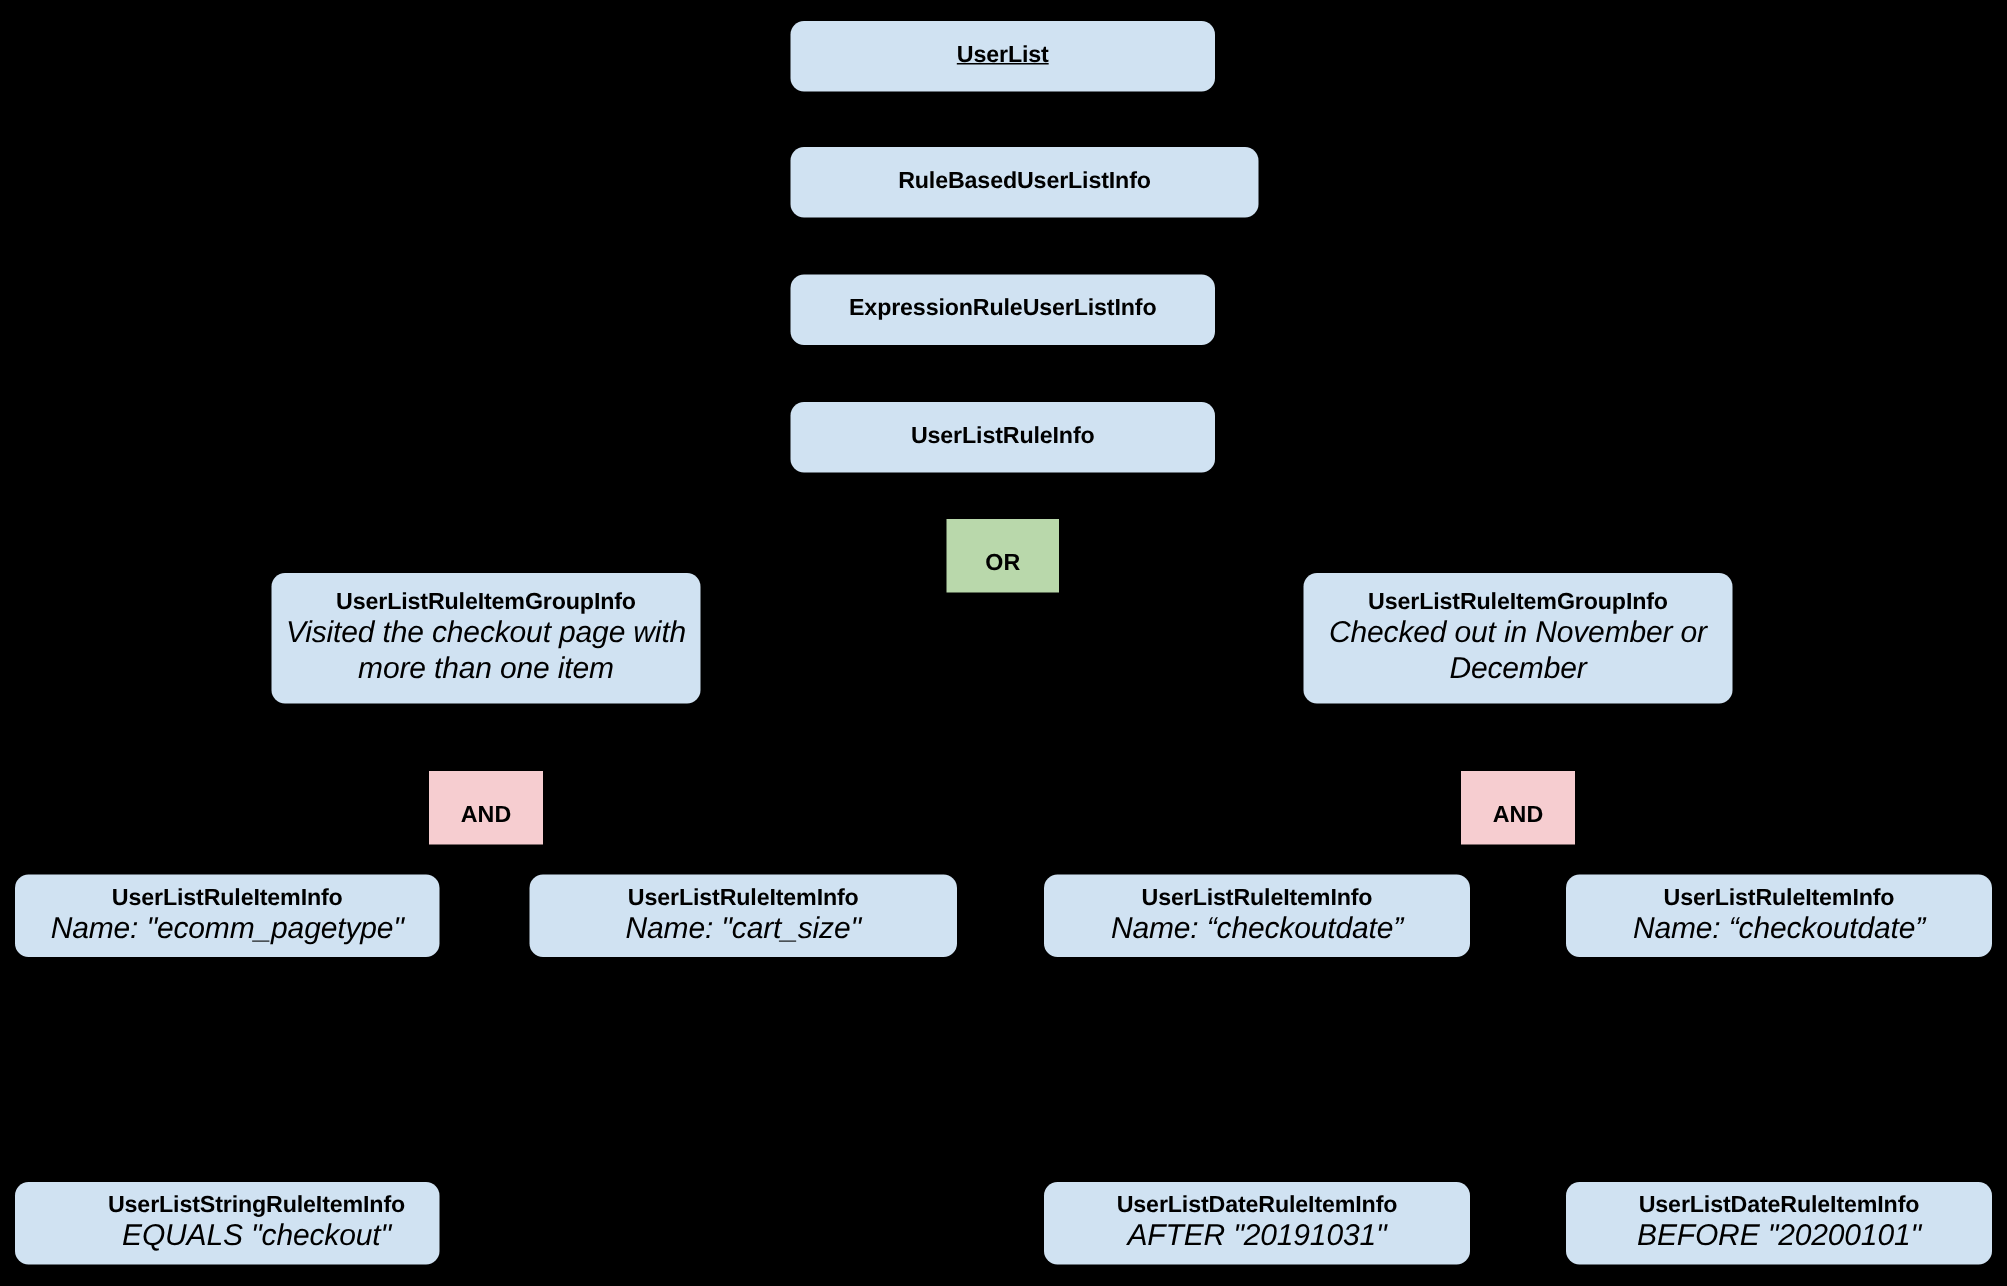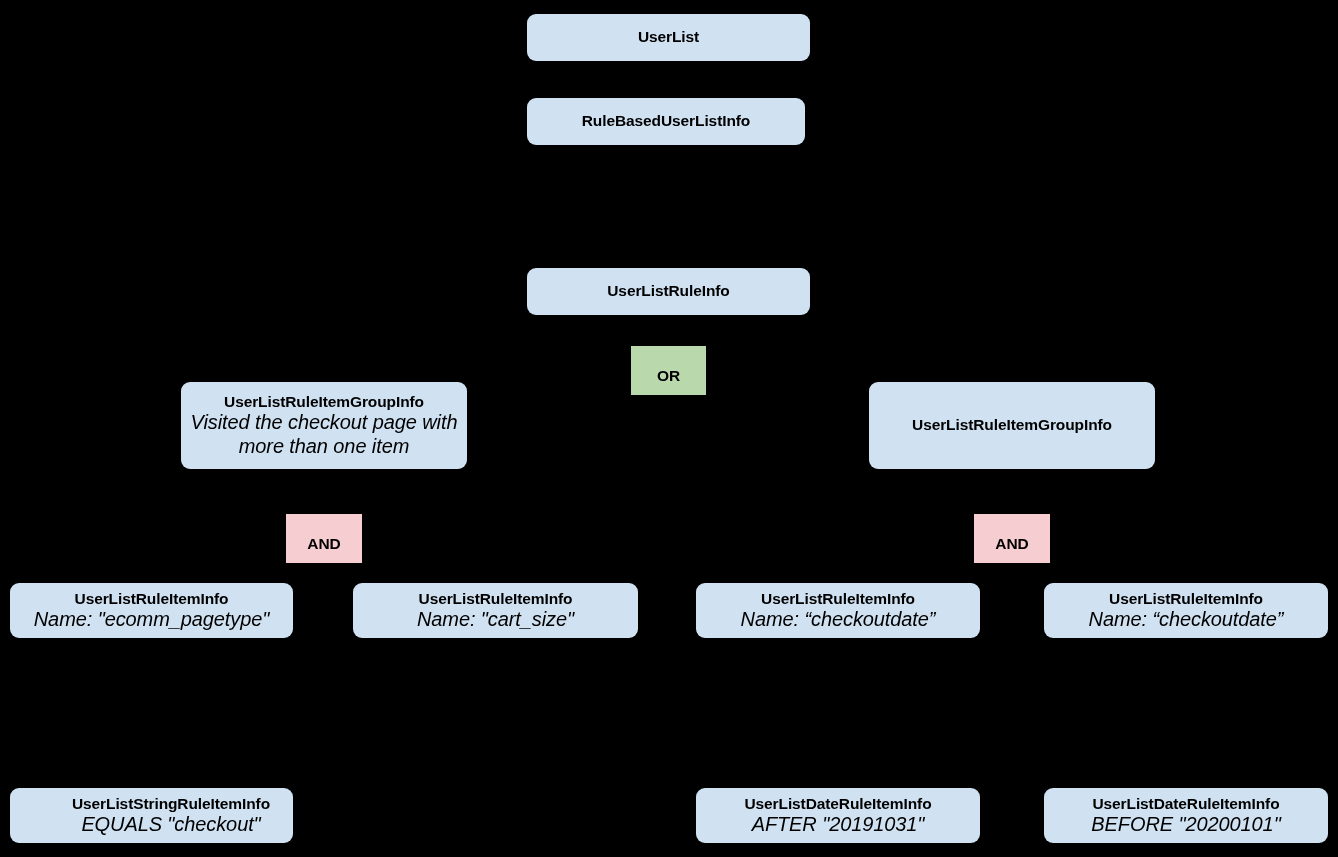--- a/index.html
+++ b/index.html
@@ -89,45 +89,50 @@
   <div class="edge" style="left:494px; top:562px; width:2px; height:22px;"></div>
   <div class="edge" style="left:837px; top:562px; width:349px; height:2px;"></div>
   <div class="edge" style="left:837px; top:562px; width:2px; height:22px;"></div>
   <div class="edge" style="left:1185px; top:562px; width:2px; height:22px;"></div>
 
   <div class="edge" style="left:151px; top:638px; width:2px; height:150px;"></div>
   <div class="edge" style="left:494px; top:638px; width:2px; height:150px;"></div>
   <div class="edge" style="left:837px; top:638px; width:2px; height:150px;"></div>
   <div class="edge" style="left:1185px; top:638px; width:2px; height:150px;"></div>
 
-  <div class="node rounded" style="left:527px; top:14px; width:283px; height:47px;">
+  <div class="node rounded" style="left:527px; top:14px; width:283px; height:47px;text-decoration:underline;">
     <div class="title">UserList</div>
   </div>
 
-  <div class="node rounded" style="left:527px; top:98px; width:278px; height:47px;text-align:center;">
+  <div class="node rounded" style="left:527px; top:98px; width:312px; height:47px;text-align:center;">
     <div class="title">RuleBasedUserListInfo</div>
   </div>
 
+  <div class="node rounded" style="left:527px; top:183px; width:283px; height:47px;">
+    <div class="title">ExpressionRuleUserListInfo</div>
+  </div>
 
   <div class="node rounded" style="left:527px; top:268px; width:283px; height:47px;text-align:right;">
     <div class="title">UserListRuleInfo</div>
   </div>
 
   <div class="node op or" style="left:631px; top:346px; width:75px; height:49px;">
     <div class="op-label">OR</div>
   </div>
 
   <div class="node rounded" style="left:181px; top:382px; width:286px; height:87px;">
     <div class="title">UserListRuleItemGroupInfo</div>
     <div class="subtitle">Visited the checkout page with
 more than one item</div>
   </div>
 
   <div class="node rounded" style="left:869px; top:382px; width:286px; height:87px;">
     <div class="title">UserListRuleItemGroupInfo</div>
+    <div class="subtitle">Checked out in November or
+December</div>
   </div>
 
   <div class="node op and" style="left:286px; top:514px; width:76px; height:49px;">
     <div class="op-label">AND</div>
   </div>
 
   <div class="node op and" style="left:974px; top:514px; width:76px; height:49px;">
     <div class="op-label">AND</div>
   </div>
 

